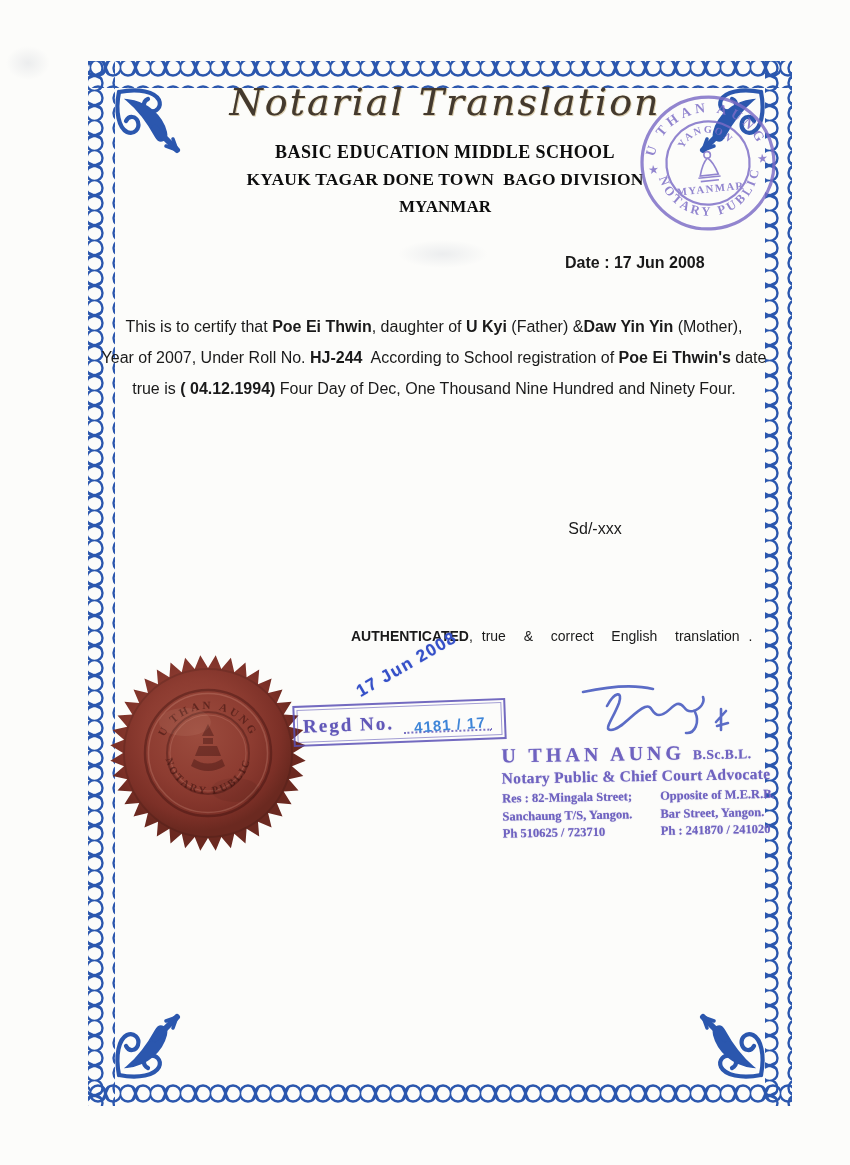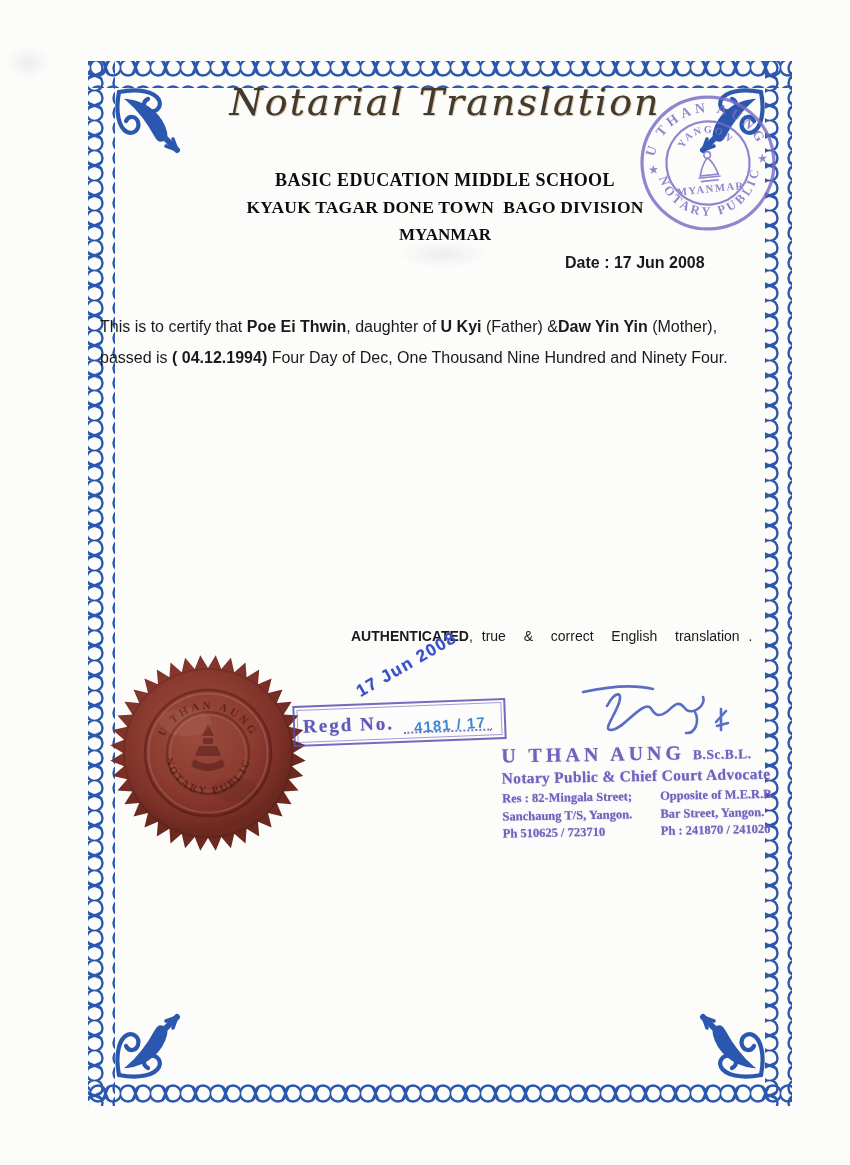--- a/index.html
+++ b/index.html
@@ -12,28 +12,28 @@
   .abs{position:absolute;}
   
   .script-title{
     left:115px;top:80px;width:660px;text-align:center;
     font-family:"DejaVu Serif",serif;font-style:italic;font-weight:normal;
     font-size:38px;color:#43392e;letter-spacing:2px;
     text-shadow:0 0 1px rgba(150,120,50,.55),1px 1px 0 rgba(160,130,60,.35);
   }
   .school-block{
     left:115px;top:139px;width:660px;text-align:center;
-    font-family:"Liberation Serif",serif;font-weight:bold;color:#0d0d0d;margin-top:28px;
+    font-family:"Liberation Serif",serif;font-weight:bold;color:#0d0d0d;
   }
   .school-block .l1{font-size:18px;letter-spacing:.4px;line-height:27px;}
   .school-block .l2{font-size:17.5px;letter-spacing:.2px;line-height:27px;white-space:pre;}
   .school-block .l3{font-size:17px;line-height:27px;}
   
   .date-line{left:565px;top:254px;font-size:16px;font-weight:bold;text-align:right;}
-  .cert-body{left:100px;top:311px;width:668px;text-align:left;font-size:16px;line-height:31px;}
+  .cert-body{left:100px;top:311px;width:668px;text-align:center;font-size:16px;line-height:31px;}
   .cert-line{white-space:pre;}
   .b{font-weight:bold;}
   
   .sd-block{left:455px;top:517px;width:280px;text-align:center;font-size:16px;line-height:24.5px;}
   .auth-line{left:351px;top:628px;font-size:14px;word-spacing:5px;white-space:pre;}
   
   .hand-date{
     left:358px;top:683px;font-size:17px;font-weight:bold;color:#3550c8;
     letter-spacing:1.5px;transform:rotate(-30deg);transform-origin:left center;
     text-shadow:0 0 1px rgba(53,80,200,.6);
@@ -150,24 +150,26 @@
       <path d="M59,84 h22 M61,87.5 h18"></path>
     </g>
     <text x="70" y="99" font-size="10.5" font-weight="bold" letter-spacing="1.5" text-anchor="middle">MYANMAR</text>
   </g>
 </svg>
 
 <div class="abs date-line">Date : 17 Jun 2008</div>
 
 <div class="abs cert-body">
     <div class="cert-line"><span>This is to certify that </span><span class="b">Poe Ei Thwin</span><span>, daughter of </span><span class="b">U Kyi</span><span> (Father) &amp;</span><span class="b">Daw Yin Yin</span><span> (Mother),</span></div>
-    <div class="cert-line"><span>passed is </span><span class="b">( 04.12.1994)</span><span> Four Day of Dec, One Thousand Nine Hundred and Ninety Four.</span></div>
+    <div class="cert-line"><span>Year of 2007, Under Roll No. </span><span class="b">HJ-244</span><span>  According to School registration of </span><span class="b">Poe Ei Thwin's</span><span> date</span></div>
+    <div class="cert-line"><span>true is </span><span class="b">( 04.12.1994)</span><span> Four Day of Dec, One Thousand Nine Hundred and Ninety Four.</span></div>
   </div>
 
 <div class="abs sd-block">
+  <div>Sd/-xxx</div>
 </div>
 
 <div class="abs auth-line"><span class="b">AUTHENTICATED</span><span>, true  &amp;  correct  English  translation .</span></div>
 
 <svg class="abs" style="left:107px;top:652px" width="202" height="202" viewBox="0 0 202 202">
   <defs>
     <radialGradient id="sealGrad" cx="45%" cy="40%">
       <stop offset="0%" stop-color="#9c4c3e"></stop>
       <stop offset="55%" stop-color="#8d3c31"></stop>
       <stop offset="85%" stop-color="#7c3027"></stop>

